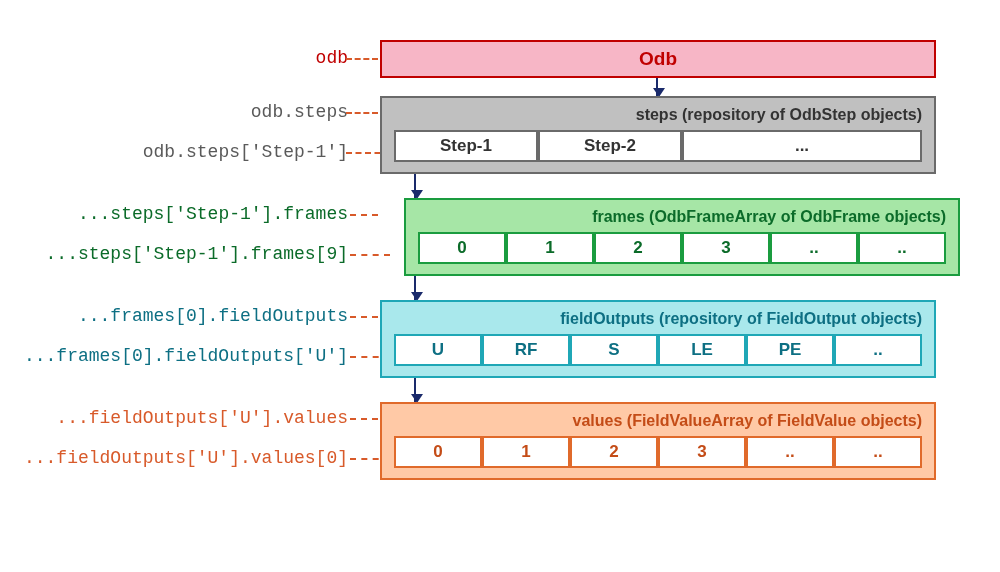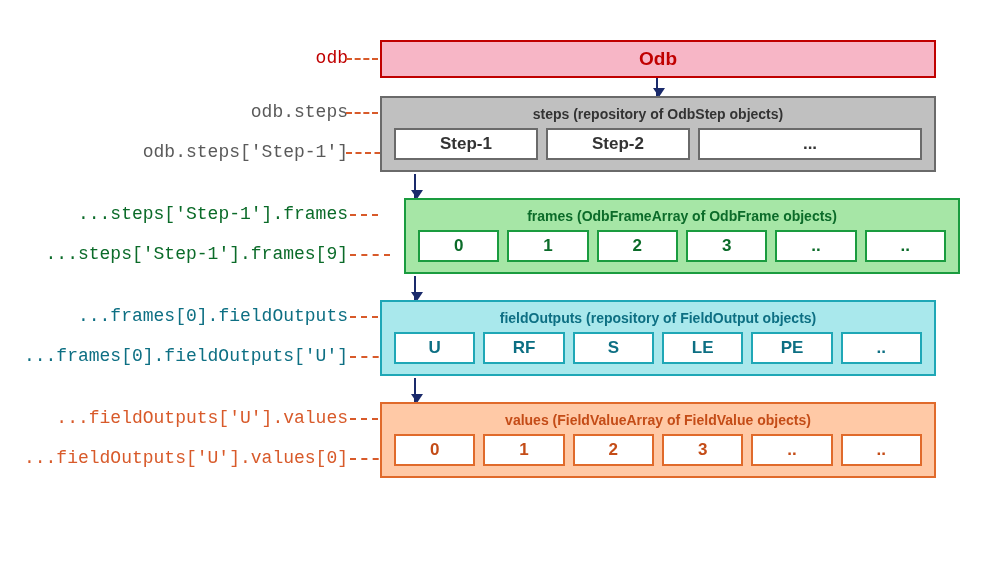--- a/index.html
+++ b/index.html
@@ -40,33 +40,33 @@
   .box {
     position: absolute;
     left: 360px;
     width: 556px;
     border: 2px solid;
     box-sizing: border-box;
     padding: 8px 12px 10px 12px;
   }
   .box-title {
     font-weight: 700;
-    font-size: 14px;
+    font-size: 16px;
     margin-bottom: 6px;
-    text-align: center;
+    text-align: right;
   }
   .box-odb {
     text-align: center;
     font-weight: 700;
     font-size: 19px;
     padding: 8px 0;
   }
   .cells {
     display: flex;
-    gap: 8px;
+    gap: 0;
   }
   .cell {
     background: #ffffff;
     border: 2px solid;
     padding: 4px 0;
     text-align: center;
     font-size: 17px;
     font-weight: 700;
     flex: 0 0 auto;
   }

